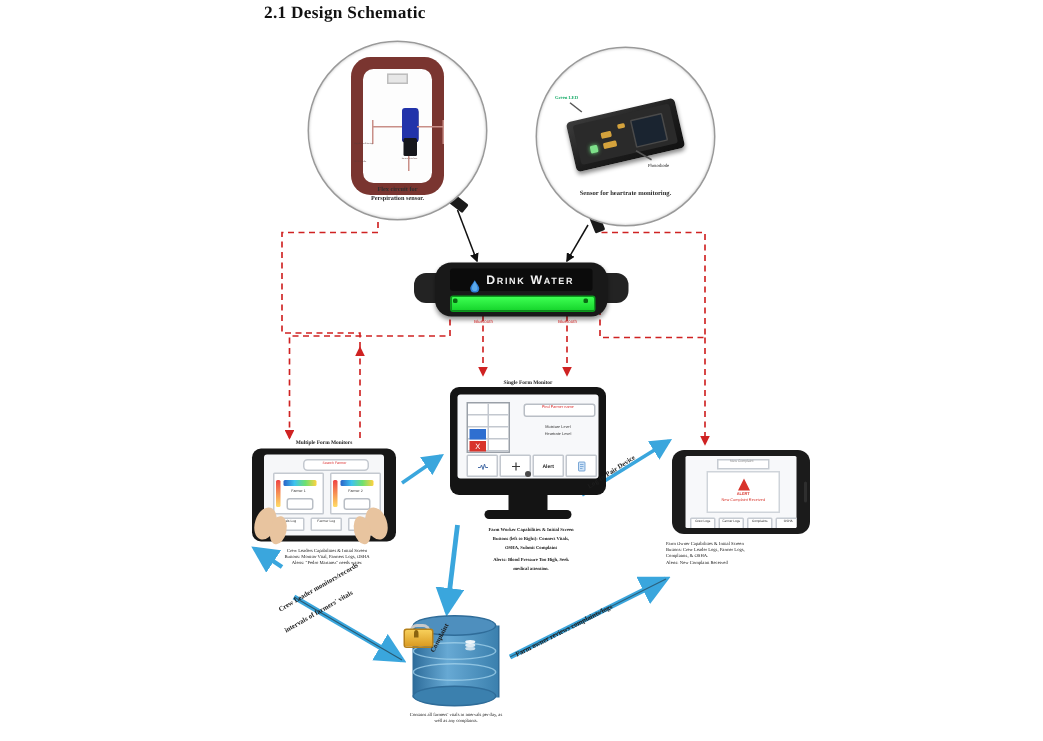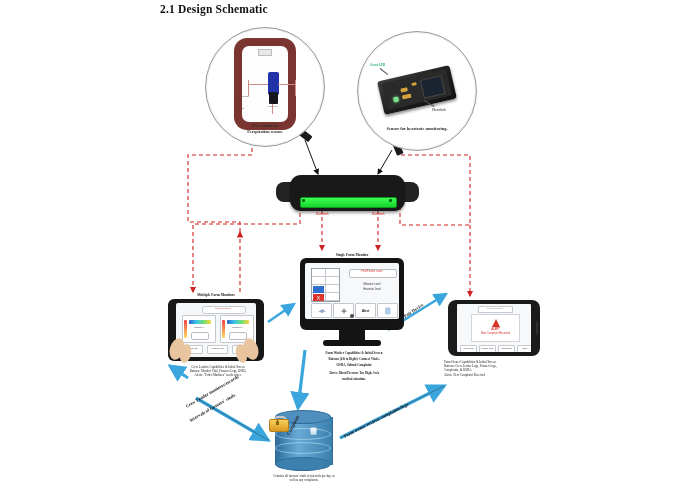--- a/index.html
+++ b/index.html
@@ -1,21 +1,21 @@
 <!DOCTYPE html>
 <html><head>
 <meta charset="utf-8">
 <style>
   html,body{margin:0;padding:0;}
   body{width:695px;height:494px;background:#ffffff;font-family:"Liberation Serif",serif;overflow:hidden;position:relative;}
   .stage{position:absolute;left:0;top:0;width:695px;height:494px;}
   .abs{position:absolute;}
 
   
-  .title{left:160px;top:3px;font-size:11.5px;font-weight:bold;color:#111;letter-spacing:.2px;}
+  .title{left:176px;top:3px;font-size:11.5px;font-weight:bold;color:#111;letter-spacing:.2px;}
 
   
   .mag{border-radius:50%;background:#fff;border:1px solid #9a9a9a;box-shadow:0 0 2px rgba(0,0,0,.25) inset;overflow:hidden;}
 
   
   .magL{left:205px;top:27px;width:118px;height:118px;}
   .padL{position:absolute;left:28px;top:10px;width:62px;height:92px;border-radius:13px;background:#7a3530;}
   .padL-in{position:absolute;left:8px;top:8px;width:46px;height:76px;border-radius:7px;background:#fdfdfd;}
   .chipL{position:absolute;left:26px;top:26px;width:11px;height:22px;background:#2233aa;border-radius:2px;box-shadow:0 1px 0 #101a66;}
   .chipL2{position:absolute;left:27px;top:46px;width:9px;height:12px;background:#16171c;border-radius:1px;}
@@ -195,20 +195,29 @@
     <div class="leadline" style="left:22px;top:36px;width:10px;transform:rotate(38deg);"></div>
     <div class="lblGreen">Green LED</div>
     <div class="leadline" style="left:66px;top:68px;width:12px;transform:rotate(30deg);"></div>
     <div class="lblPhoto">Photodiode</div>
     <div class="capR">Sensor for heartrate monitoring.</div>
   </div>
 
   <div class="abs bandWingL"></div>
   <div class="abs bandWingR"></div>
   <div class="abs band">
+    <div class="bandScreen">
+      <span class="dropIcon">
+        <svg viewBox="0 0 24 24" width="9" height="9">
+            <path d="M12 2 C7 10 4 13 4 17 a8 8 0 0 0 16 0 C20 13 17 10 12 2z" fill="#2f7fd6"></path>
+            <path d="M12 4 C9 10 7 13 7 16.5 a5 5 0 0 0 10 0 C17 13 15 10 12 4z" fill="#5aa9ec"></path>
+          </svg>
+      </span>
+      <span class="bandText">Drink Water</span>
+    </div>
     <div class="bandGreen"></div>
     <div class="screwL"></div>
     <div class="screwR"></div>
   </div>
   <div class="abs tiny-lab" style="left:316px;top:212px;">Bluetooth</div>
   <div class="abs tiny-lab" style="left:372px;top:212px;">Bluetooth</div>
 
   <div class="abs monLabel">Single Form Monitor</div>
   <div class="abs monitor">
     <div class="monScreen">

